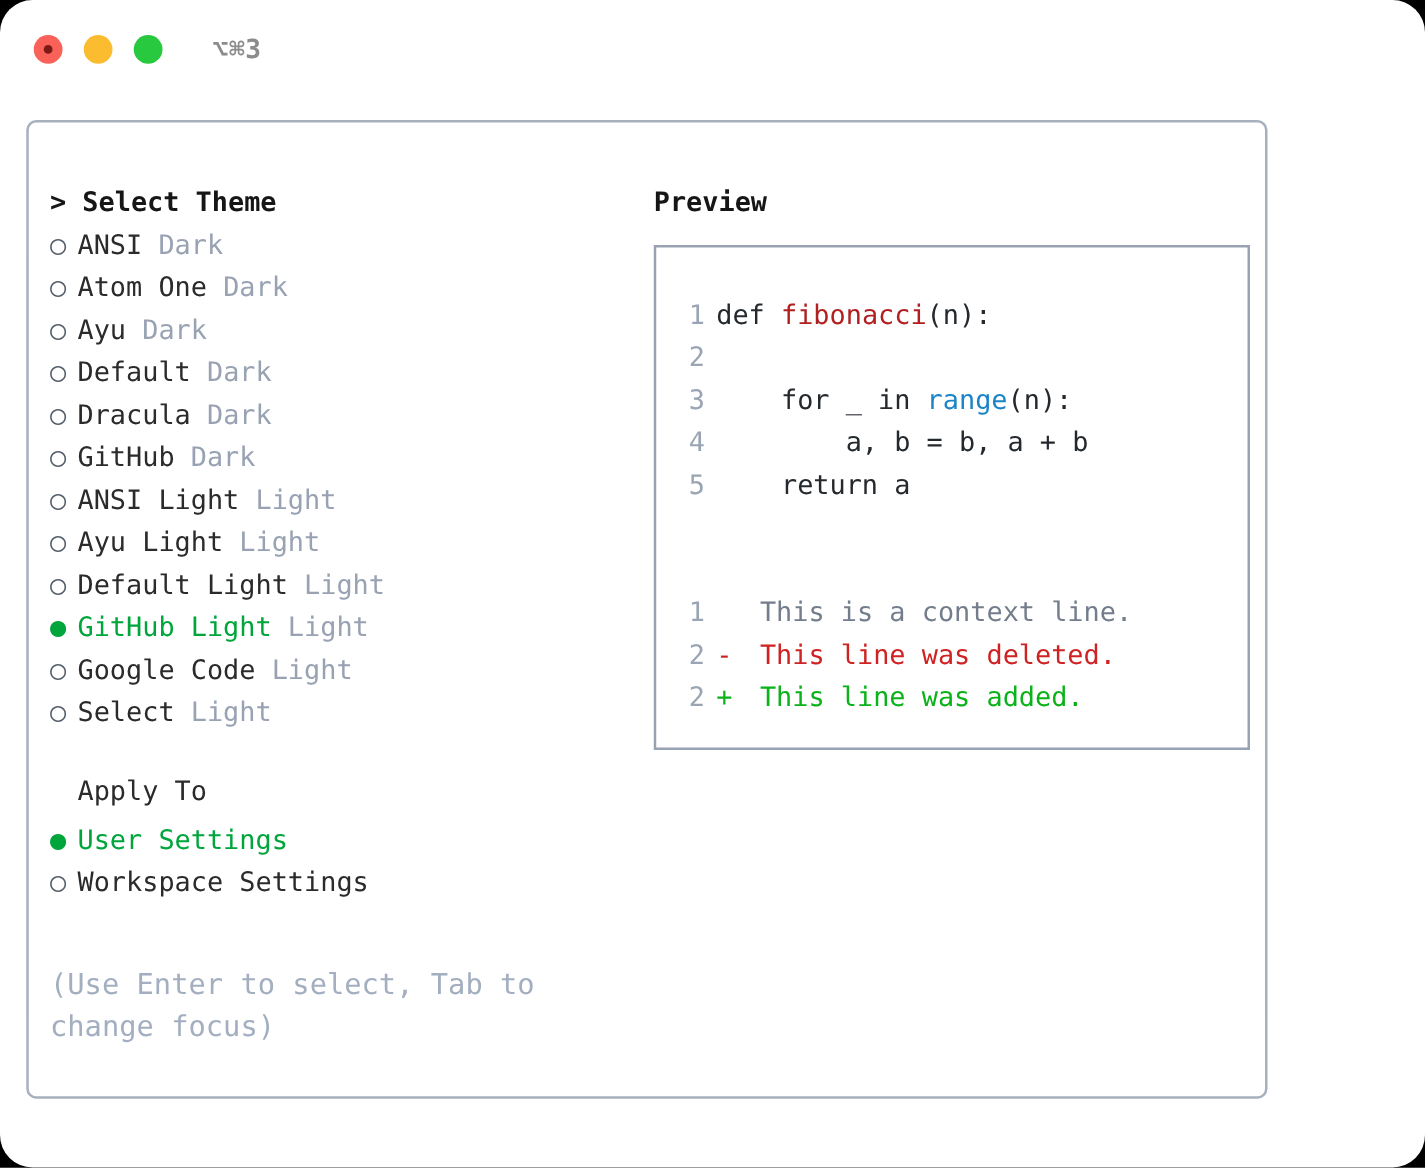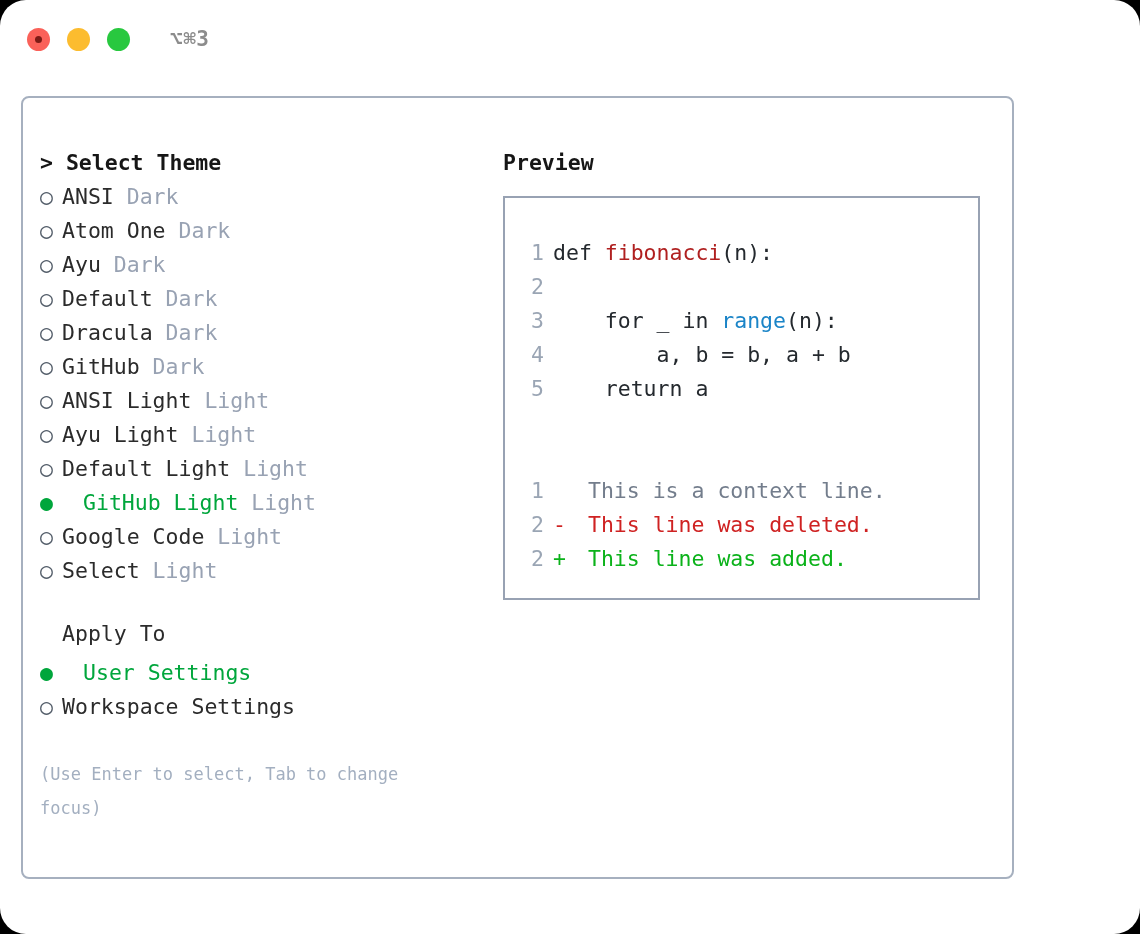--- a/index.html
+++ b/index.html
@@ -70,38 +70,38 @@
   .bullet {
     display: inline-block;
     width: 22px;
     flex: 0 0 22px;
     text-align: left;
     font-size: 21.5px;
     color: #555f6b;
   }
   .bullet.sel { color: #00a63c; }
   .name { color: #2b2b2b; }
-  .name.sel { color: #00a63c; margin-left: 21px; }
+  .name.sel { color: #00a63c; }
   .variant { color: #98a2b3; text-align: center; }
   .plain-head {
     height: 34px; display: flex; align-items: flex-start;
     font-size: 21.5px; color: #2b2b2b; white-space: pre;
   }
   .spacer { height: 34px; }
   #hint {
-    margin-top: 34px;
-    font-size: 17px;
+    margin-top: 48px;
+    font-size: 23px;
     color: #a3afc0;
     line-height: 34px;
     width: 410px;
   }
   
   #right-col {
     position: absolute;
-    left: 480px; top: 47px;
+    left: 500px; top: 47px;
     width: 490px;
   }
   #preview-label {
     font-size: 21.5px;
     font-weight: bold;
     color: #161616;
     height: 34px;
     display: flex; align-items: center;
   }
   #preview-box {

